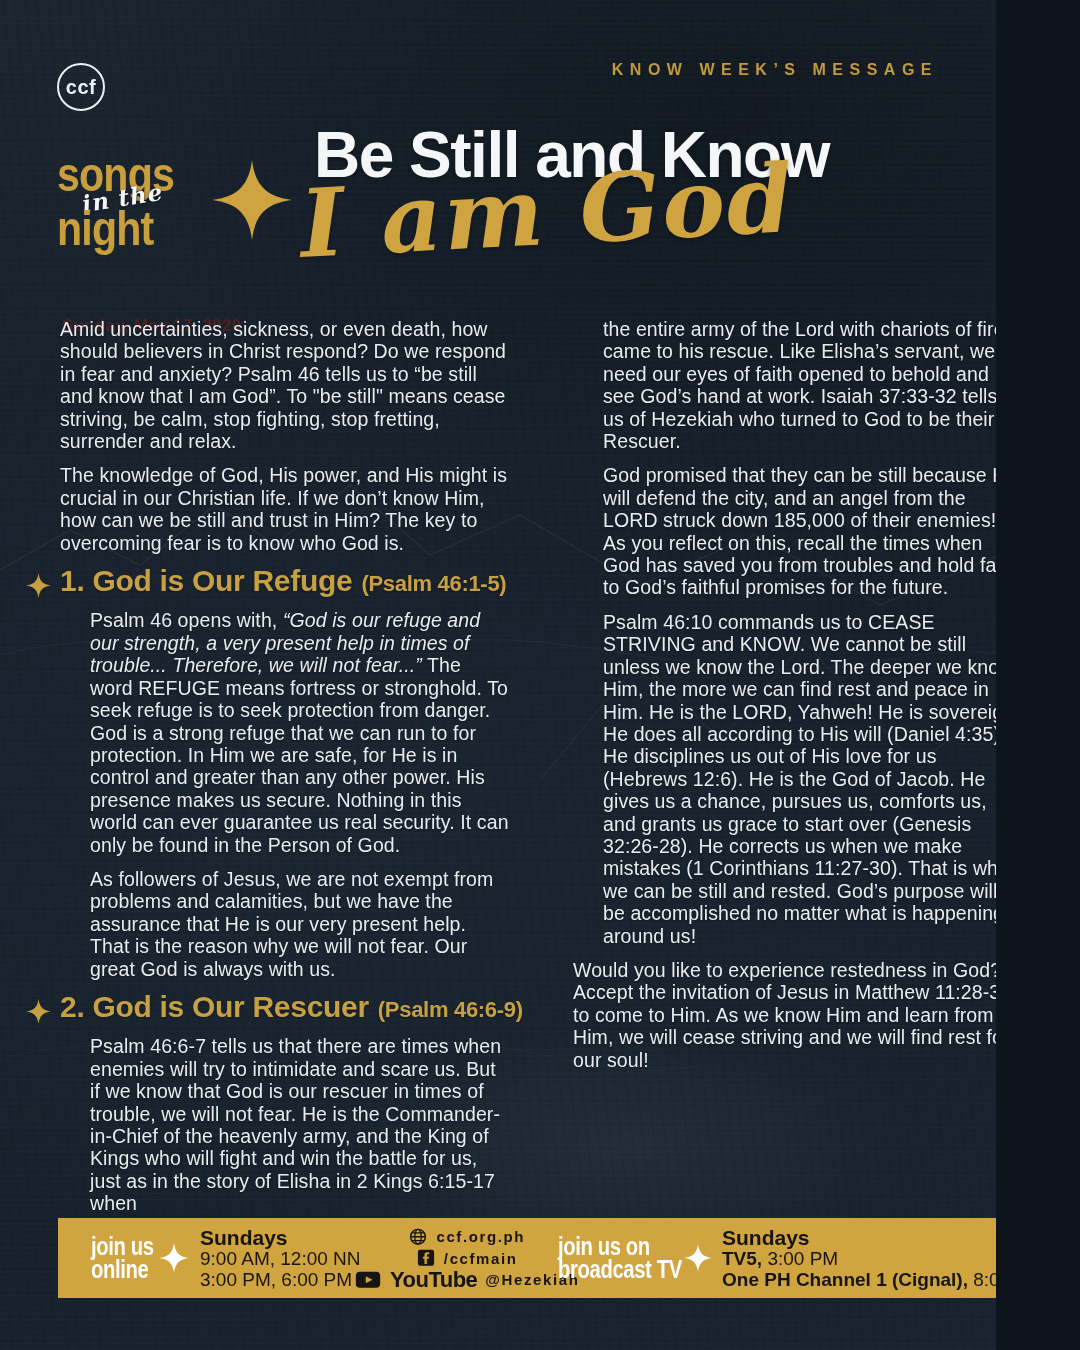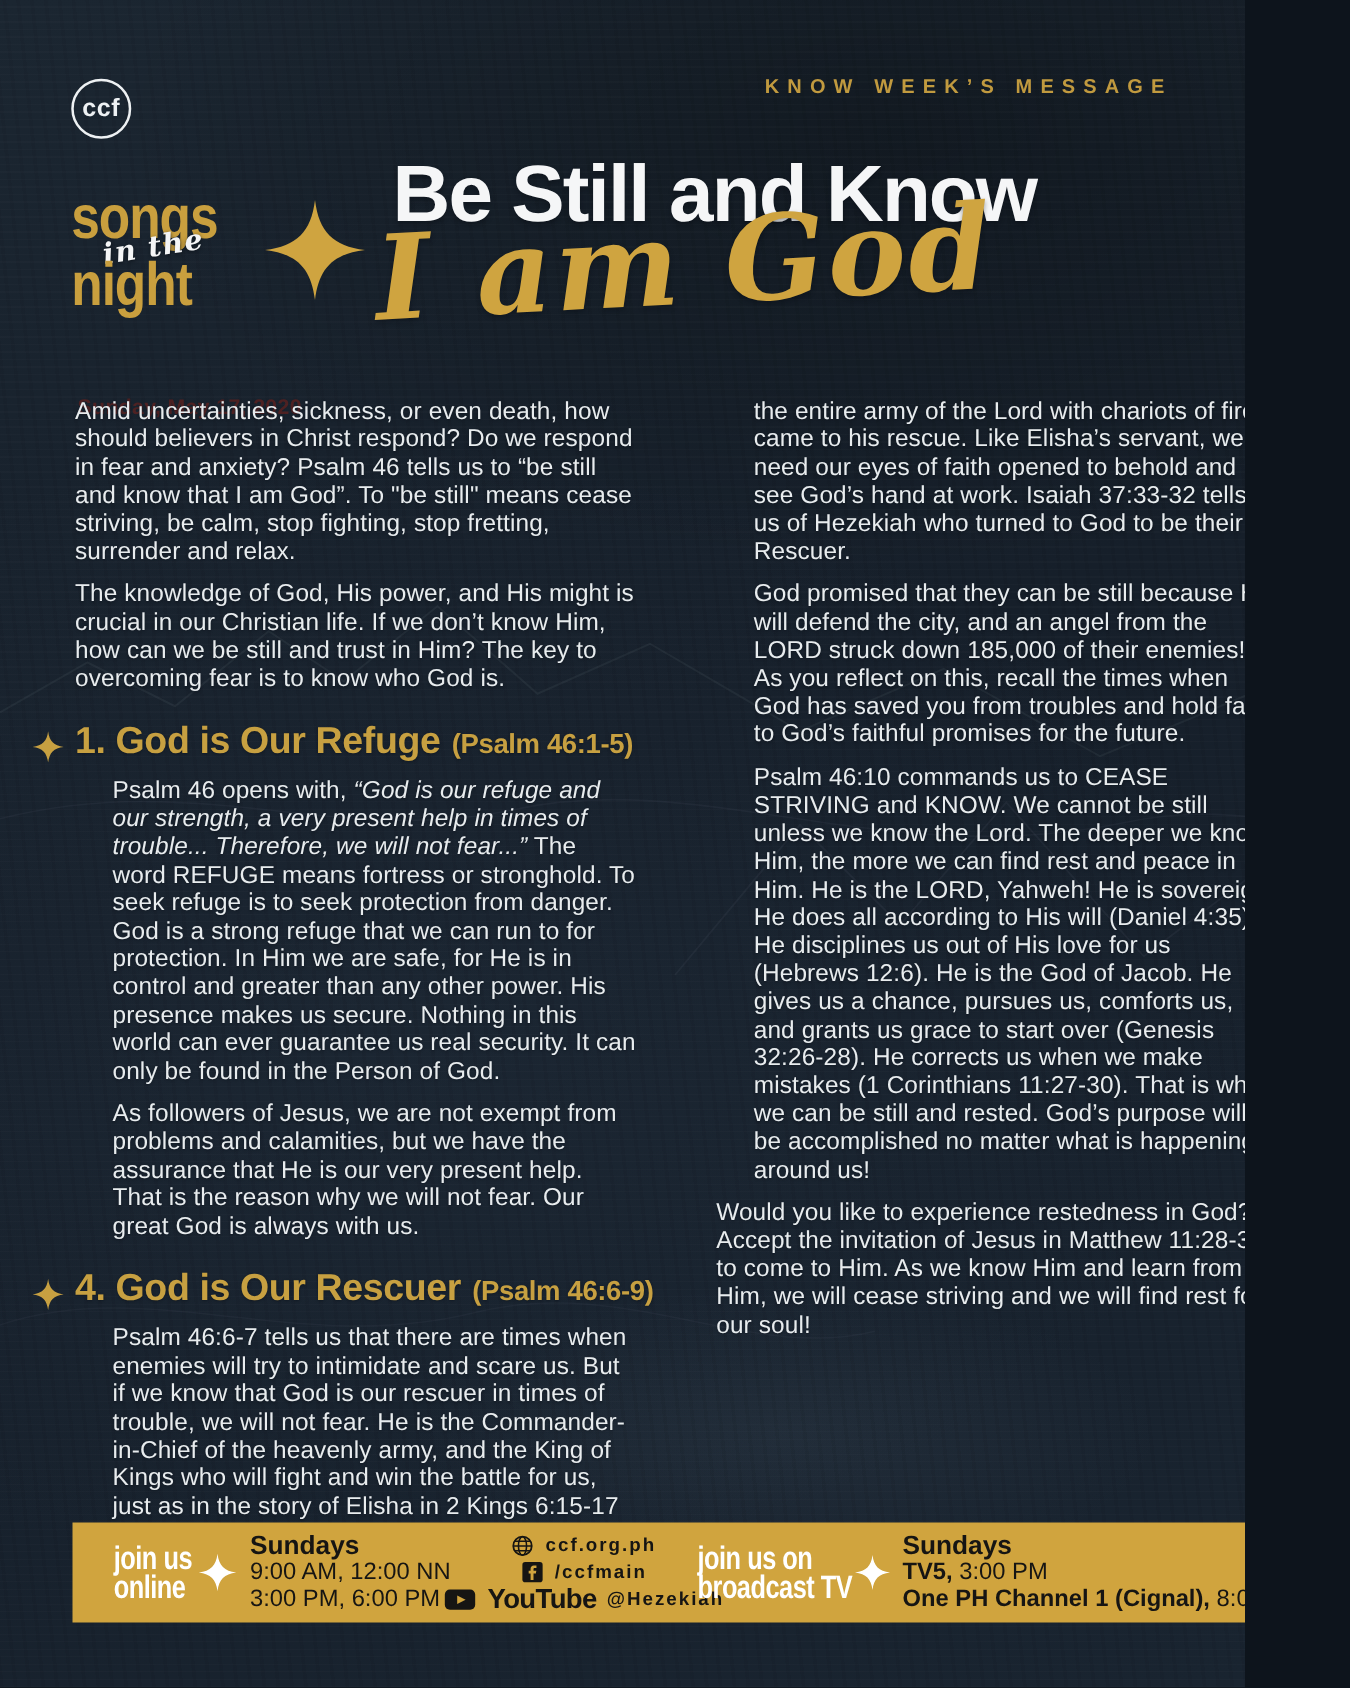--- a/index.html
+++ b/index.html
@@ -67,21 +67,21 @@
   .col { position:absolute; top:306px; color:#e8ecee; font-size:19.5px;
          line-height:22.4px; letter-spacing:0.1px;
          text-shadow:0 1px 2px rgba(8,13,19,0.4); }
   .col-left  { left:60px;  width:449px; }
   .col-right { left:573px; width:450px; }
   .col p { margin:12px 0 12px 0; }
   .col p:last-child { margin-bottom:0; }
   .q-italic { font-style:italic; }
 
   .section-head {
-    position:relative; margin:28px 0 14px 0; white-space:nowrap;
+    position:relative; margin:16px 0 14px 0; white-space:nowrap;
   }
   .section-head .sec-sparkle {
     position:absolute; left:-34px; top:3px; width:25px; height:25px;
   }
   .sec-title {
     color:#c7a041; font-size:30px; font-weight:bold; letter-spacing:-0.3px;
   }
   .sec-ref {
     color:#c7a041; font-size:22px; font-weight:bold; margin-left:9px; letter-spacing:-0.3px;
   }
@@ -154,21 +154,21 @@
       </svg><span class="sec-title">1. God is Our Refuge</span><span class="sec-ref">(Psalm 46:1-5)</span>
     </div>
     <div class="section-body">
       <p><span>Psalm 46 opens with, </span><span class="q-italic">“God is our refuge and our strength, a very present help in times of trouble... Therefore, we will not fear...”</span><span> The word REFUGE means fortress or stronghold. To seek refuge is to seek protection from danger. God is a strong refuge that we can run to for protection. In Him we are safe, for He is in control and greater than any other power. His presence makes us secure. Nothing in this world can ever guarantee us real security. It can only be found in the Person of God.</span></p>
       <p>As followers of Jesus, we are not exempt from problems and calamities, but we have the assurance that He is our very present help. That is the reason why we will not fear. Our great God is always with us.</p>
     </div>
 
     <div class="section-head">
       <svg class="sec-sparkle" viewBox="0 0 100 100">
         <path d="M50 0 C54 32 68 46 100 50 C68 54 54 68 50 100 C46 68 32 54 0 50 C32 46 46 32 50 0 Z" fill="#c7a041"></path>
-      </svg><span class="sec-title">4. God is Our Rescuer</span><span class="sec-ref">(Psalm 46:6-9)</span>
+      </svg><span class="sec-title">2. God is Our Rescuer</span><span class="sec-ref">(Psalm 46:6-9)</span>
     </div>
     <div class="section-body">
       <p>Psalm 46:6-7 tells us that there are times when enemies will try to intimidate and scare us. But if we know that God is our rescuer in times of trouble, we will not fear. He is the Commander-in-Chief of the heavenly army, and the King of Kings who will fight and win the battle for us, just as in the story of Elisha in 2 Kings 6:15-17 when</p>
     </div>
   </div>
 
   <div class="col col-right">
     <p class="first-p section-body" style="margin-left:30px;">the entire army of the Lord with chariots of fire came to his rescue. Like Elisha’s servant, we need our eyes of faith opened to behold and see God’s hand at work. Isaiah 37:33-32 tells us of Hezekiah who turned to God to be their Rescuer.</p>
     <p class="section-body" style="margin-left:30px;">God promised that they can be still because He will defend the city, and an angel from the LORD struck down 185,000 of their enemies! As you reflect on this, recall the times when God has saved you from troubles and hold fast to God’s faithful promises for the future.</p>
 

